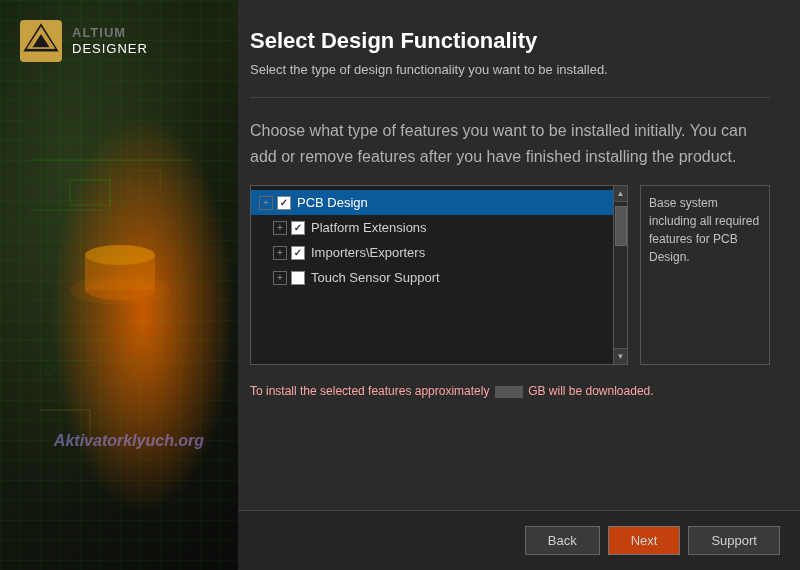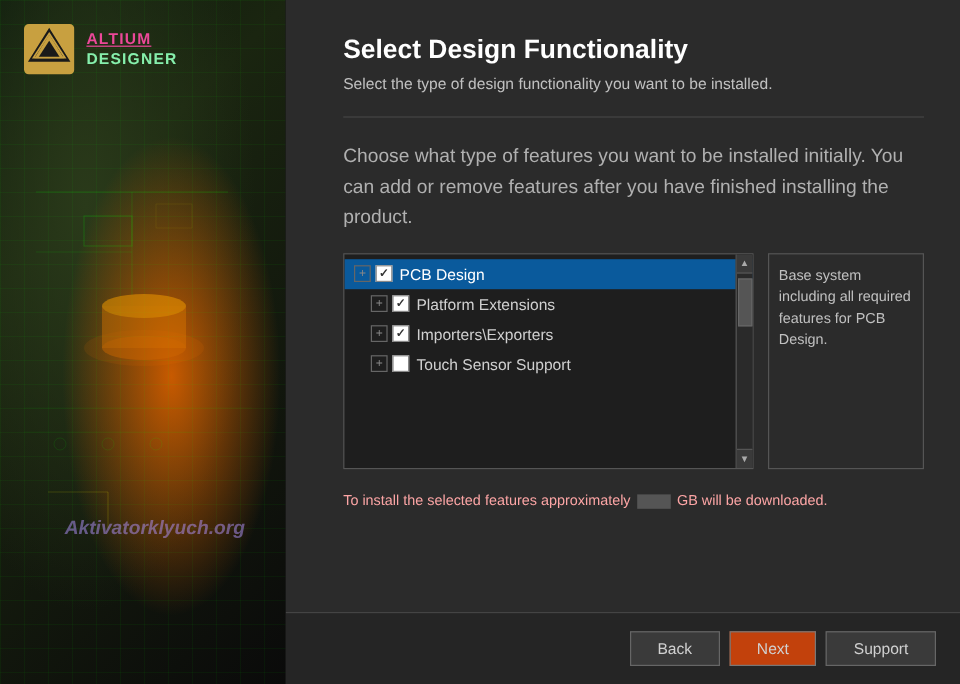--- a/index.html
+++ b/index.html
@@ -55,28 +55,27 @@
       height: 42px;
     }
     .logo-text {
       color: #ffffff;
       line-height: 1.2;
     }
     .logo-text .altium {
       font-size: 13px;
       font-weight: 700;
       letter-spacing: 1px;
-      color: #ec4899;
-      text-decoration: underline;
+      color: #737373;
     }
     .logo-text .designer {
       font-size: 13px;
-      font-weight: 700;
+      font-weight: 400;
       letter-spacing: 1px;
-      color: #86efac;
+      color: #ffffff;
     }
 
     
     .watermark {
       position: absolute;
       bottom: 120px;
       left: 20px;
       right: 0;
       text-align: center;
       color: rgba(180, 150, 255, 0.5);
@@ -92,21 +91,21 @@
       flex: 1;
       height: 570px;
       background: #2b2b2b;
       display: flex;
       flex-direction: column;
       padding: 0;
     }
 
     .content-area {
       flex: 1;
-      padding: 28px 30px 20px 48px;
+      padding: 28px 30px 20px 12px;
     }
 
     .page-title {
       color: #ffffff;
       font-size: 22px;
       font-weight: 600;
       margin-bottom: 8px;
     }
 
     .page-subtitle {

